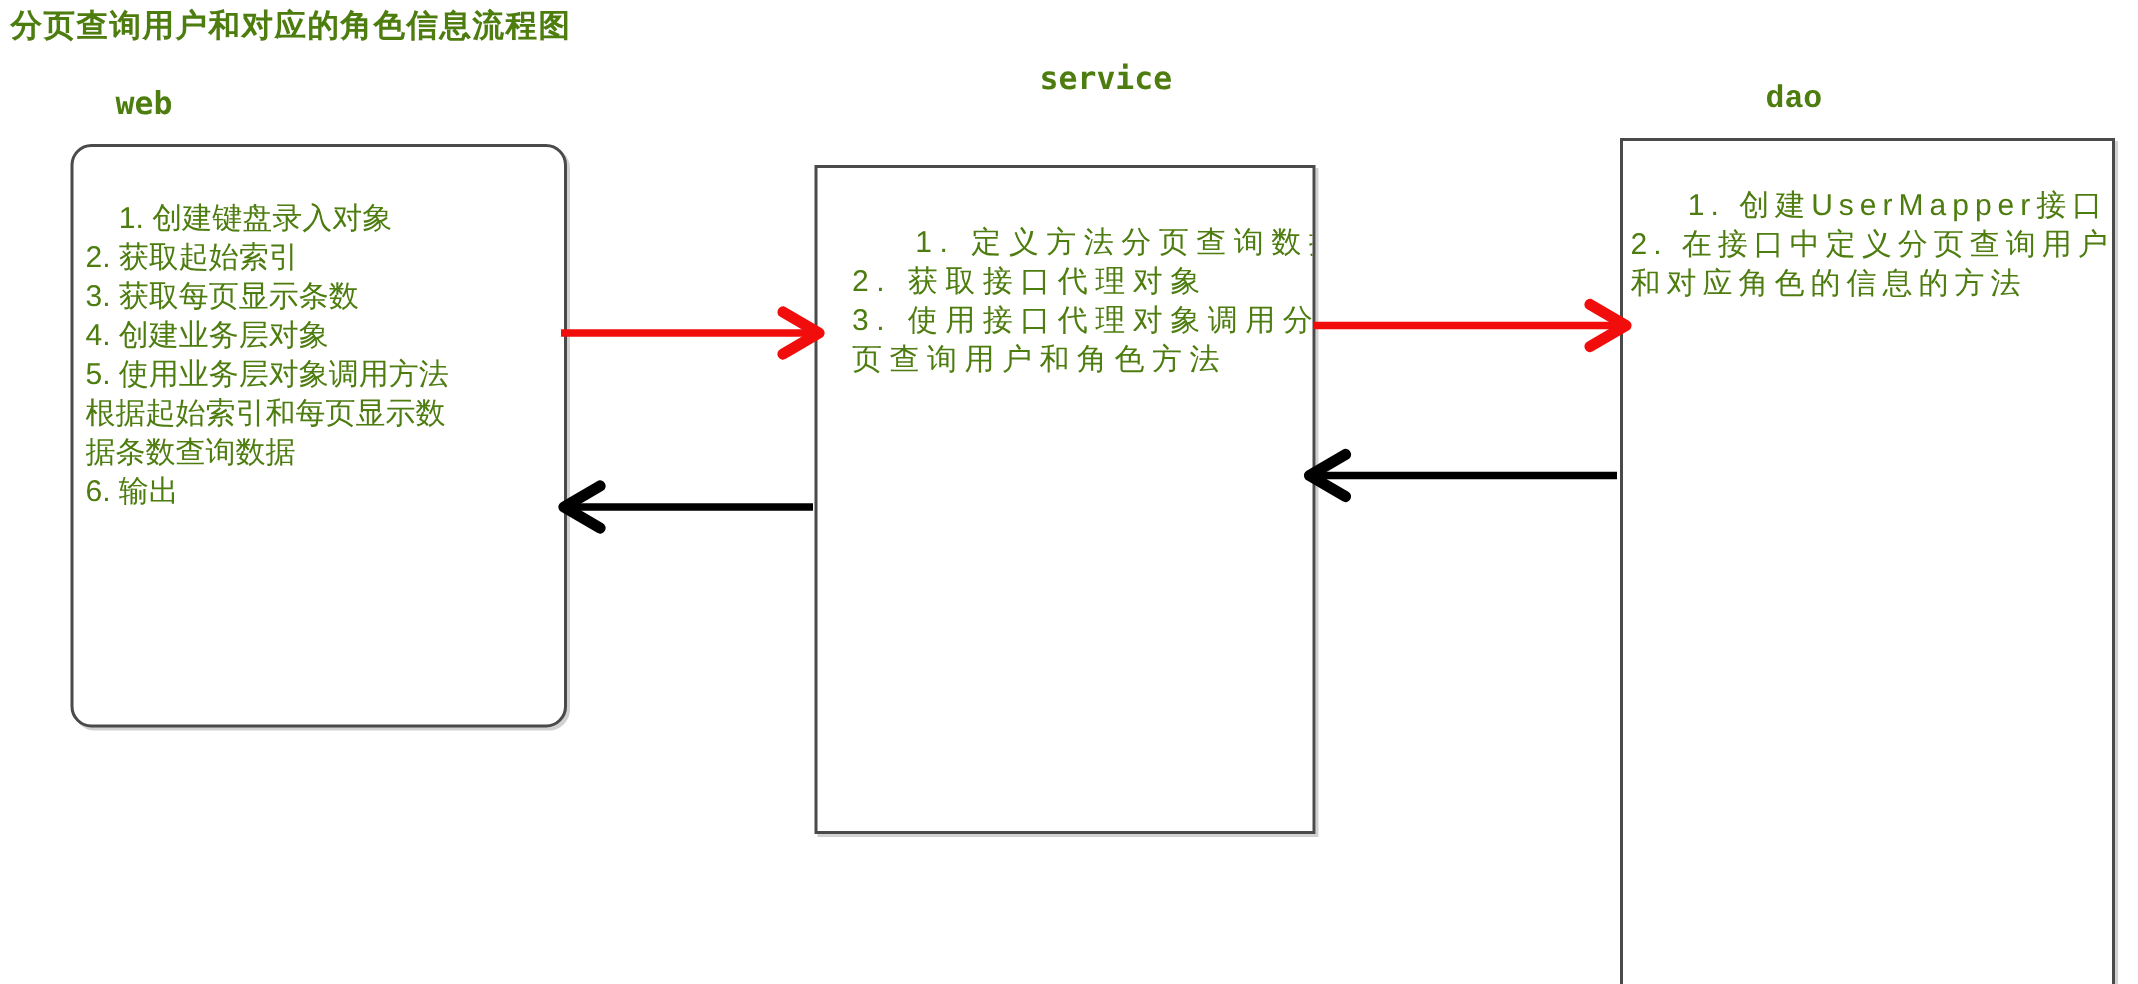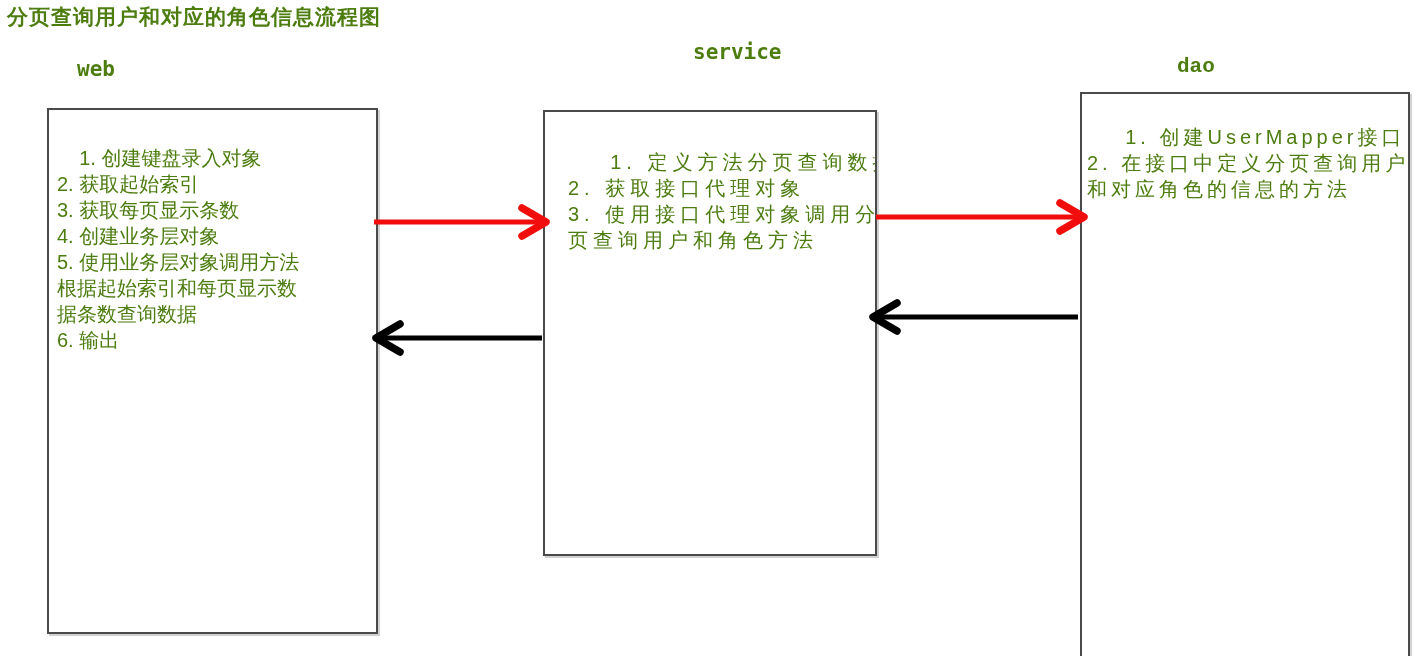--- a/index.html
+++ b/index.html
@@ -41,23 +41,24 @@
     box-sizing: border-box;
     border: 2px solid var(--border, #4a4a4a);
     background: #ffffff;
     box-shadow: 2px 2px 0 rgba(0,0,0,0.18);
     font-size: 20px;
     line-height: 26px;
     white-space: pre;
     overflow: hidden;
   }
   .flow-box.web {
-    left: 47px; top: 108px; width: 331px; height: 526px;
+    left: 47px; top: 96px; width: 331px; height: 389px;
     padding: 9px 8px;
     letter-spacing: 0;
+    border-radius: 14px;
   }
   .flow-box.service {
     left: 543px; top: 110px; width: 334px; height: 446px;
     padding: 11px 23px;
     letter-spacing: 5px;
   }
   .flow-box.dao {
     left: 1080px; top: 92px; width: 330px; height: 638px;
     padding: 4px 5px;
     letter-spacing: 4px;

